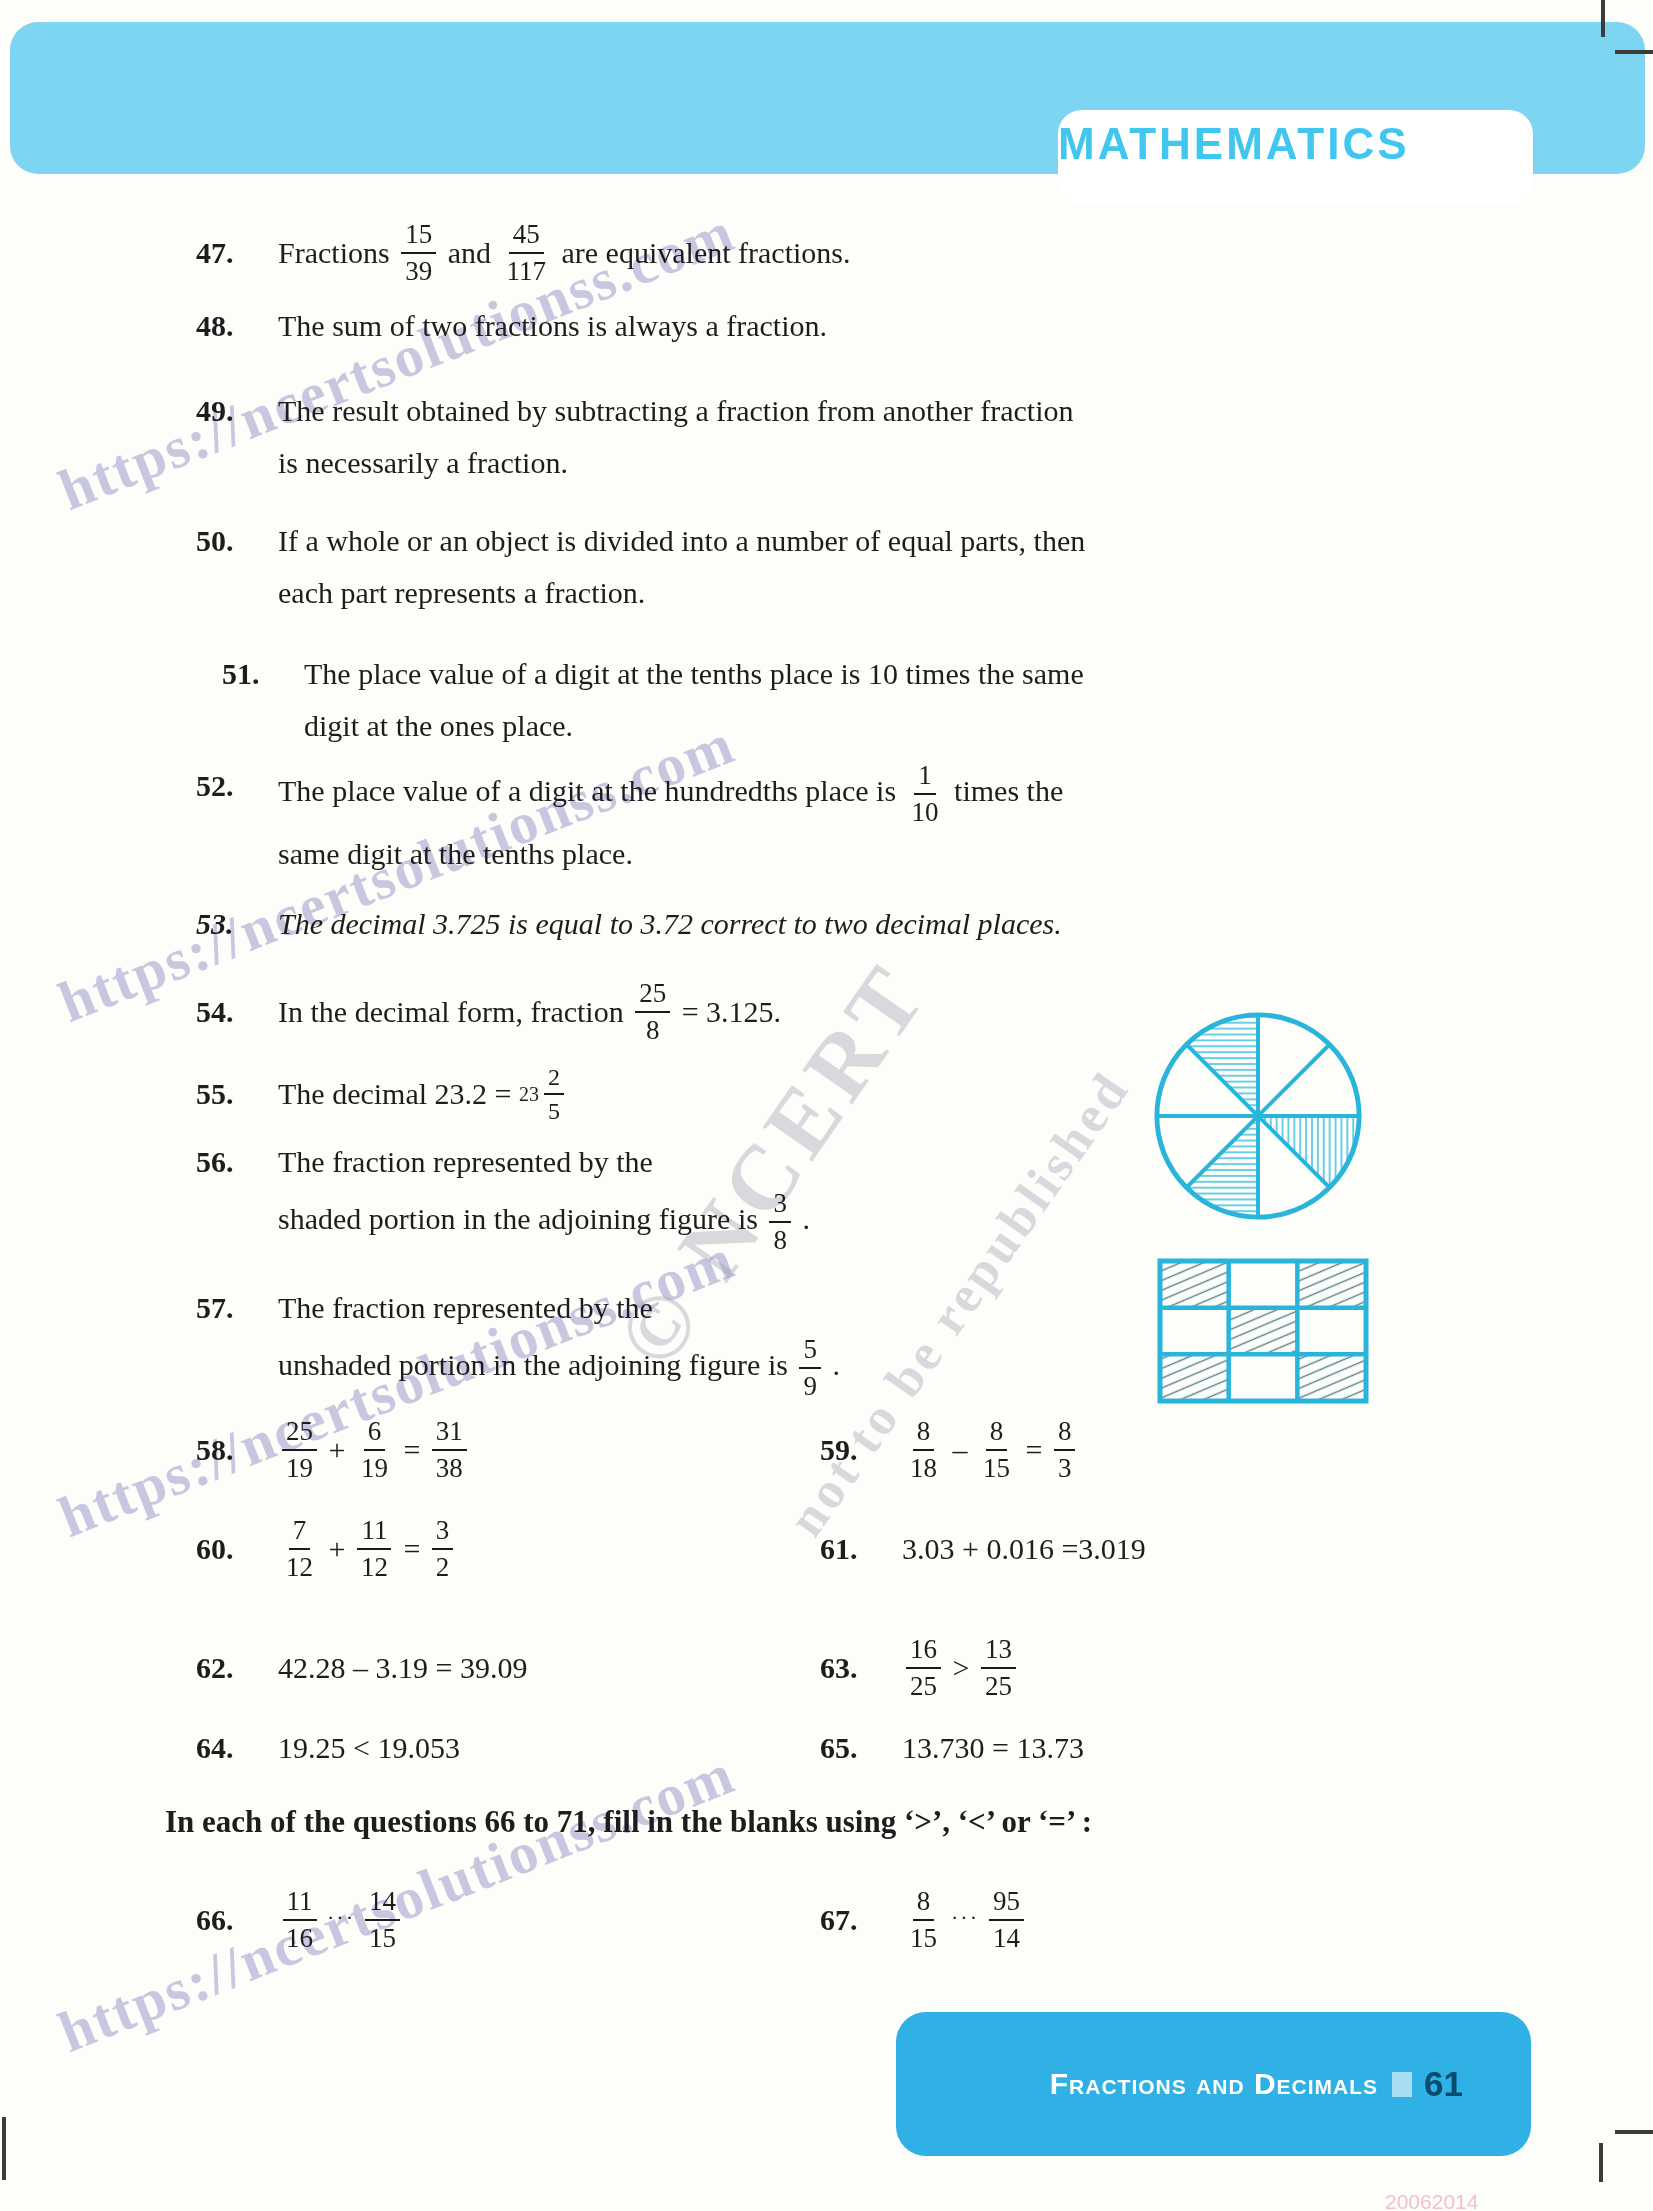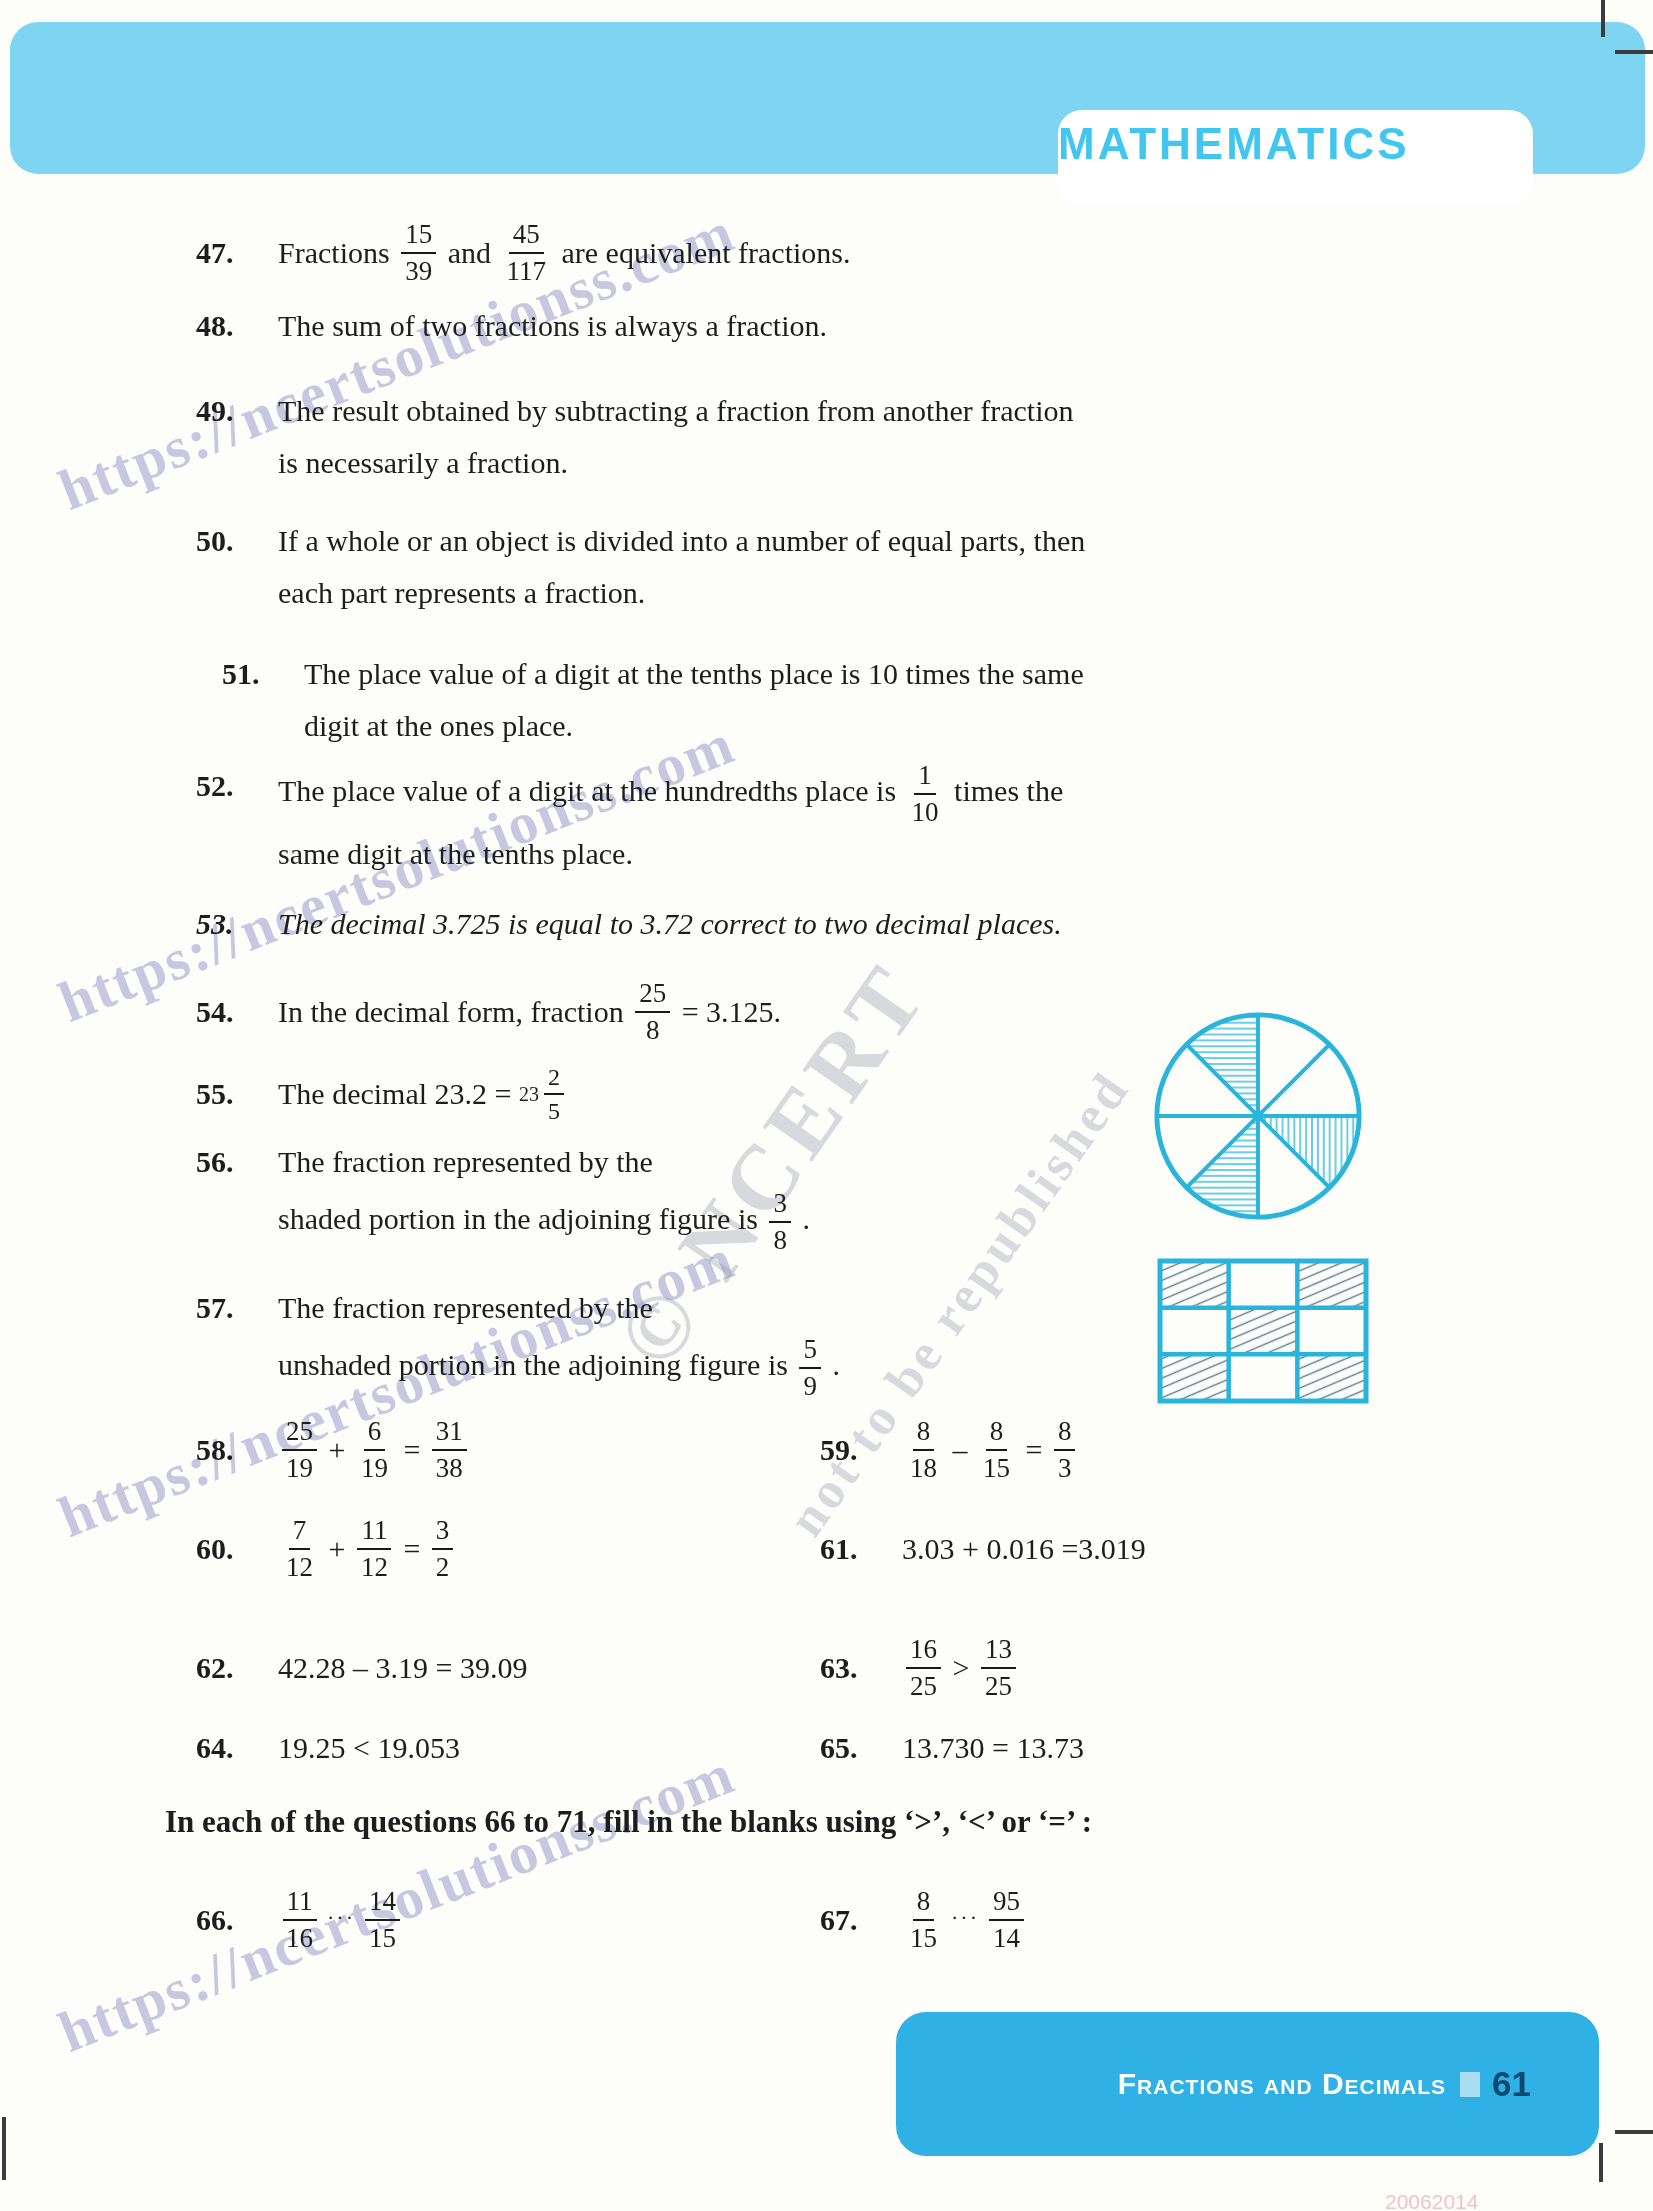--- a/index.html
+++ b/index.html
@@ -70,21 +70,21 @@
   .mixed{display:inline-flex;align-items:center;}
   .mixed .whole{font-size:20px;margin-right:1px;}
   .mixed .frac .fnum,.mixed .frac .fden{font-size:24px;}
   .blank{font-size:22px;letter-spacing:2px;margin:0 6px;position:relative;top:-2px;}
 
   
   .fig-pie{position:absolute;left:1150px;top:1008px;z-index:2;}
   .fig-grid{position:absolute;left:1157px;top:1258px;z-index:2;}
 
   
-  .footer-band{position:absolute;left:896px;top:2012px;width:703px;height:144px;
+  .footer-band{position:absolute;left:896px;top:2012px;width:635px;height:144px;
       background:var(--c-footer,#2fb1e5);border-radius:30px;display:flex;
       align-items:center;justify-content:flex-end;padding-right:68px;
       box-sizing:border-box;z-index:2;}
   .f-chapter{font-family:"Liberation Sans",sans-serif;font-weight:bold;
       font-variant:small-caps;font-size:30px;letter-spacing:1px;color:#ffffff;}
   .f-square{display:inline-block;width:20px;height:25px;background:#aadcf2;
       margin:0 12px 0 14px;}
   .f-page{font-family:"Liberation Sans",sans-serif;font-weight:bold;
       font-size:35px;color:#0c4a6e;}
   .page-code{position:absolute;left:1385px;top:2190px;

